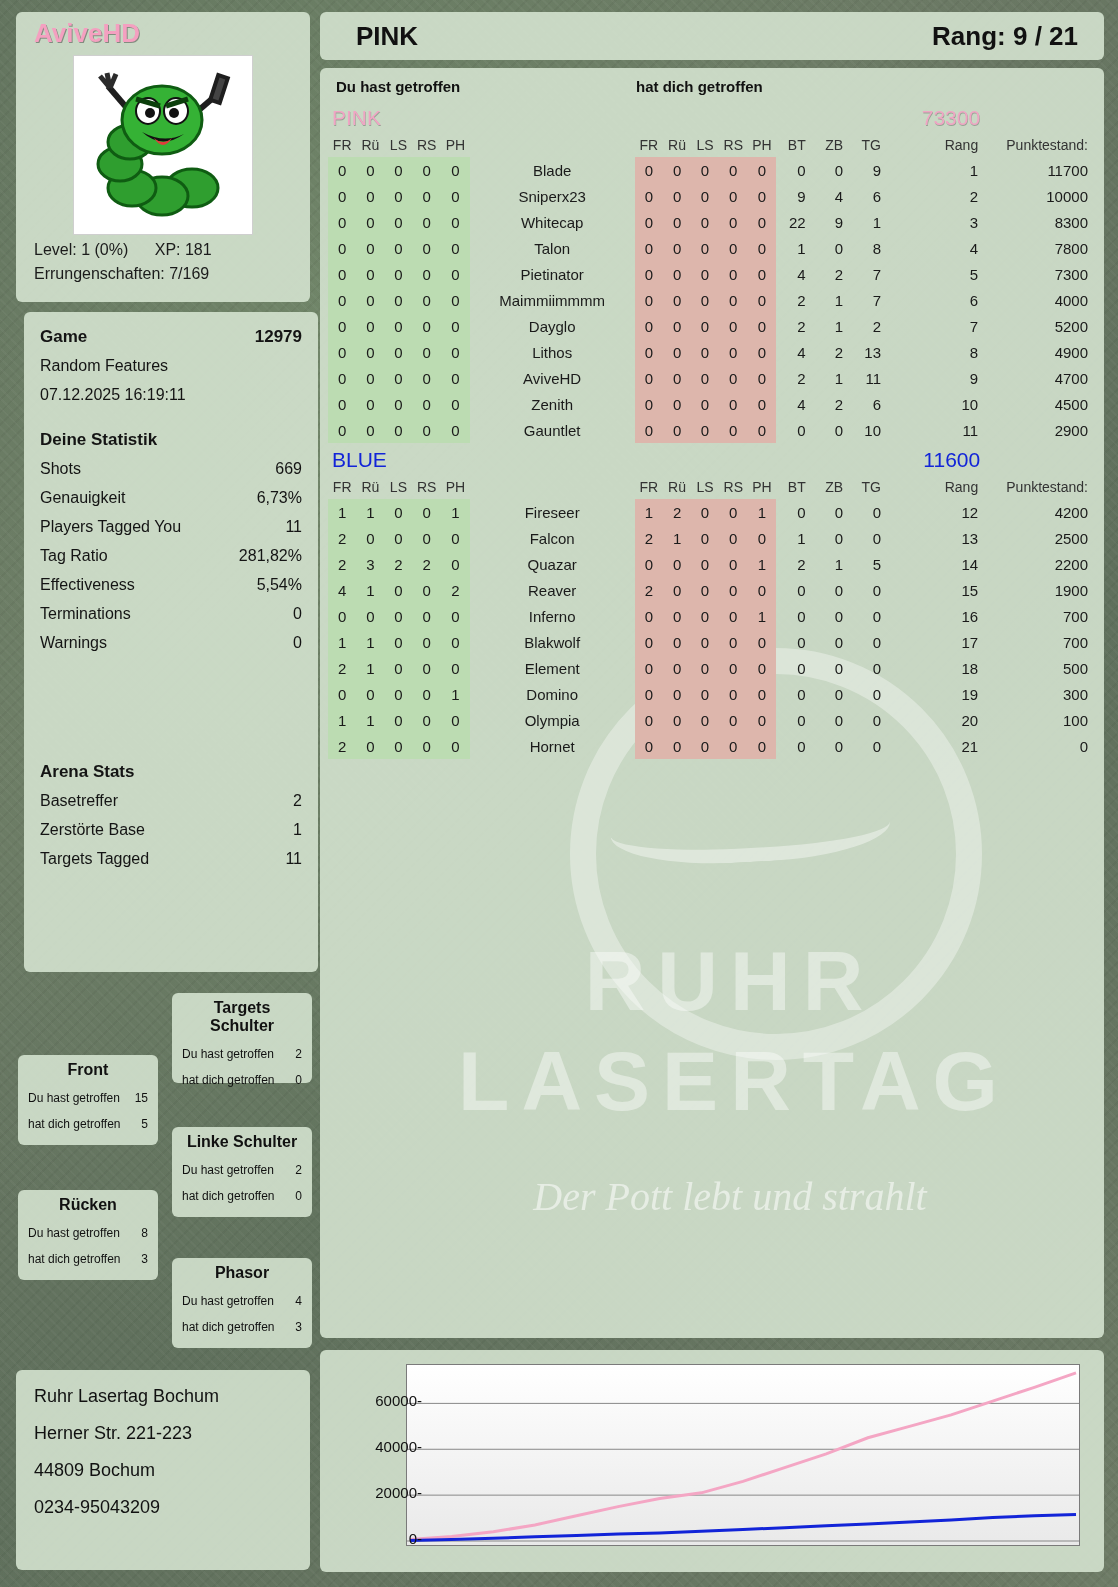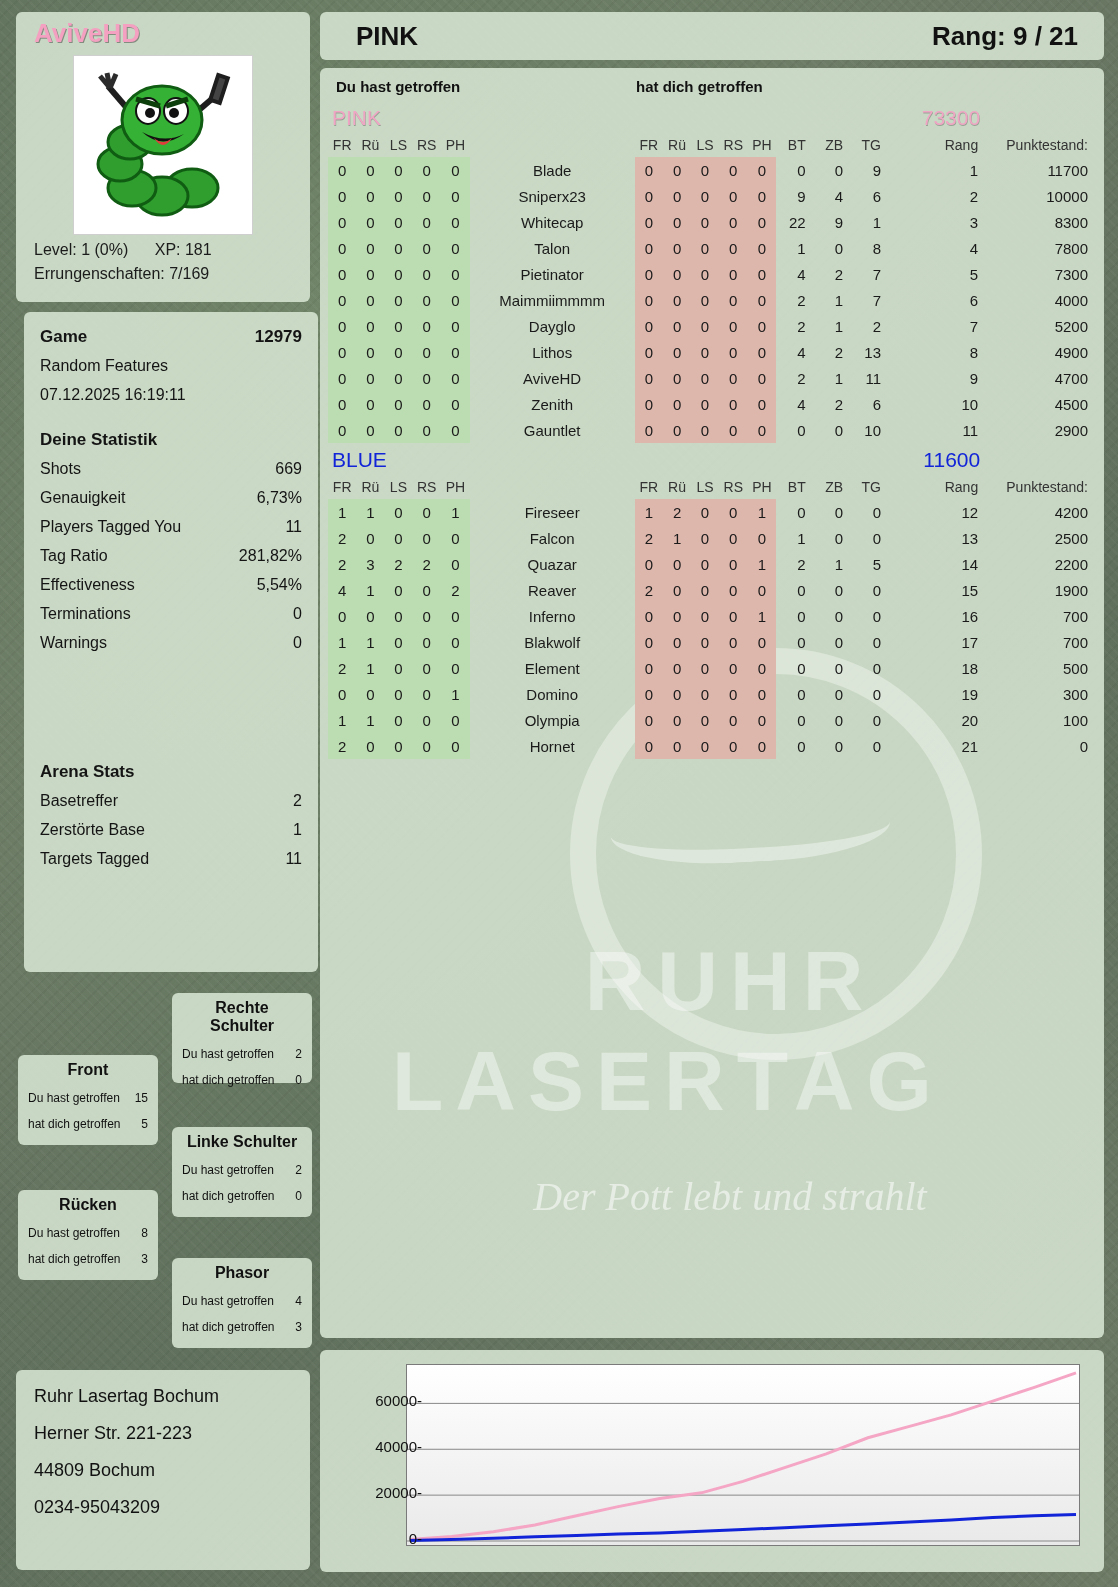--- a/index.html
+++ b/index.html
@@ -107,22 +107,22 @@
     border-bottom: 14px solid rgba(255,255,255,0.4);
     border-radius: 50% 50% 45% 45%;
     transform: rotate(-3deg);
   }
   #wm-text1 {
     position: absolute; left: 60px; top: 865px; width: 700px;
     text-align: center; font-size: 84px; font-weight: bold;
     letter-spacing: 12px; color: rgba(255,255,255,0.42);
   }
   #wm-text2 {
-    position: absolute; left: 72px; top: 965px; width: 700px;
-    font-size: 84px; font-weight: bold;
+    position: absolute; left: 64px; top: 965px; width: 700px;
+    text-align: center; font-size: 84px; font-weight: bold;
     letter-spacing: 12px; color: rgba(255,255,255,0.42);
   }
   #wm-text3 {
     position: absolute; left: 40px; top: 1105px; width: 740px;
     text-align: center; font-size: 40px; font-style: italic;
     color: rgba(255,255,255,0.55); font-family: "Liberation Serif", serif;
   }
 
   #tbl-wrap { position: relative; z-index: 2; padding: 10px 8px 0 8px; }
   .tbl-head-labels {
@@ -767,21 +767,21 @@
       <div class="zline">
         <span>Du hast getroffen</span>
         <span>8</span>
       </div>
       <div class="zline">
         <span>hat dich getroffen</span>
         <span>3</span>
       </div>
     </div>
   <div class="zone" id="zone-rs">
-      <div class="ztitle">Rechte Schulter</div>
+      <div class="ztitle">Targets Schulter</div>
       <div class="zline">
         <span>Du hast getroffen</span>
         <span>2</span>
       </div>
       <div class="zline">
         <span>hat dich getroffen</span>
         <span>0</span>
       </div>
     </div>
   <div class="zone" id="zone-ls">

